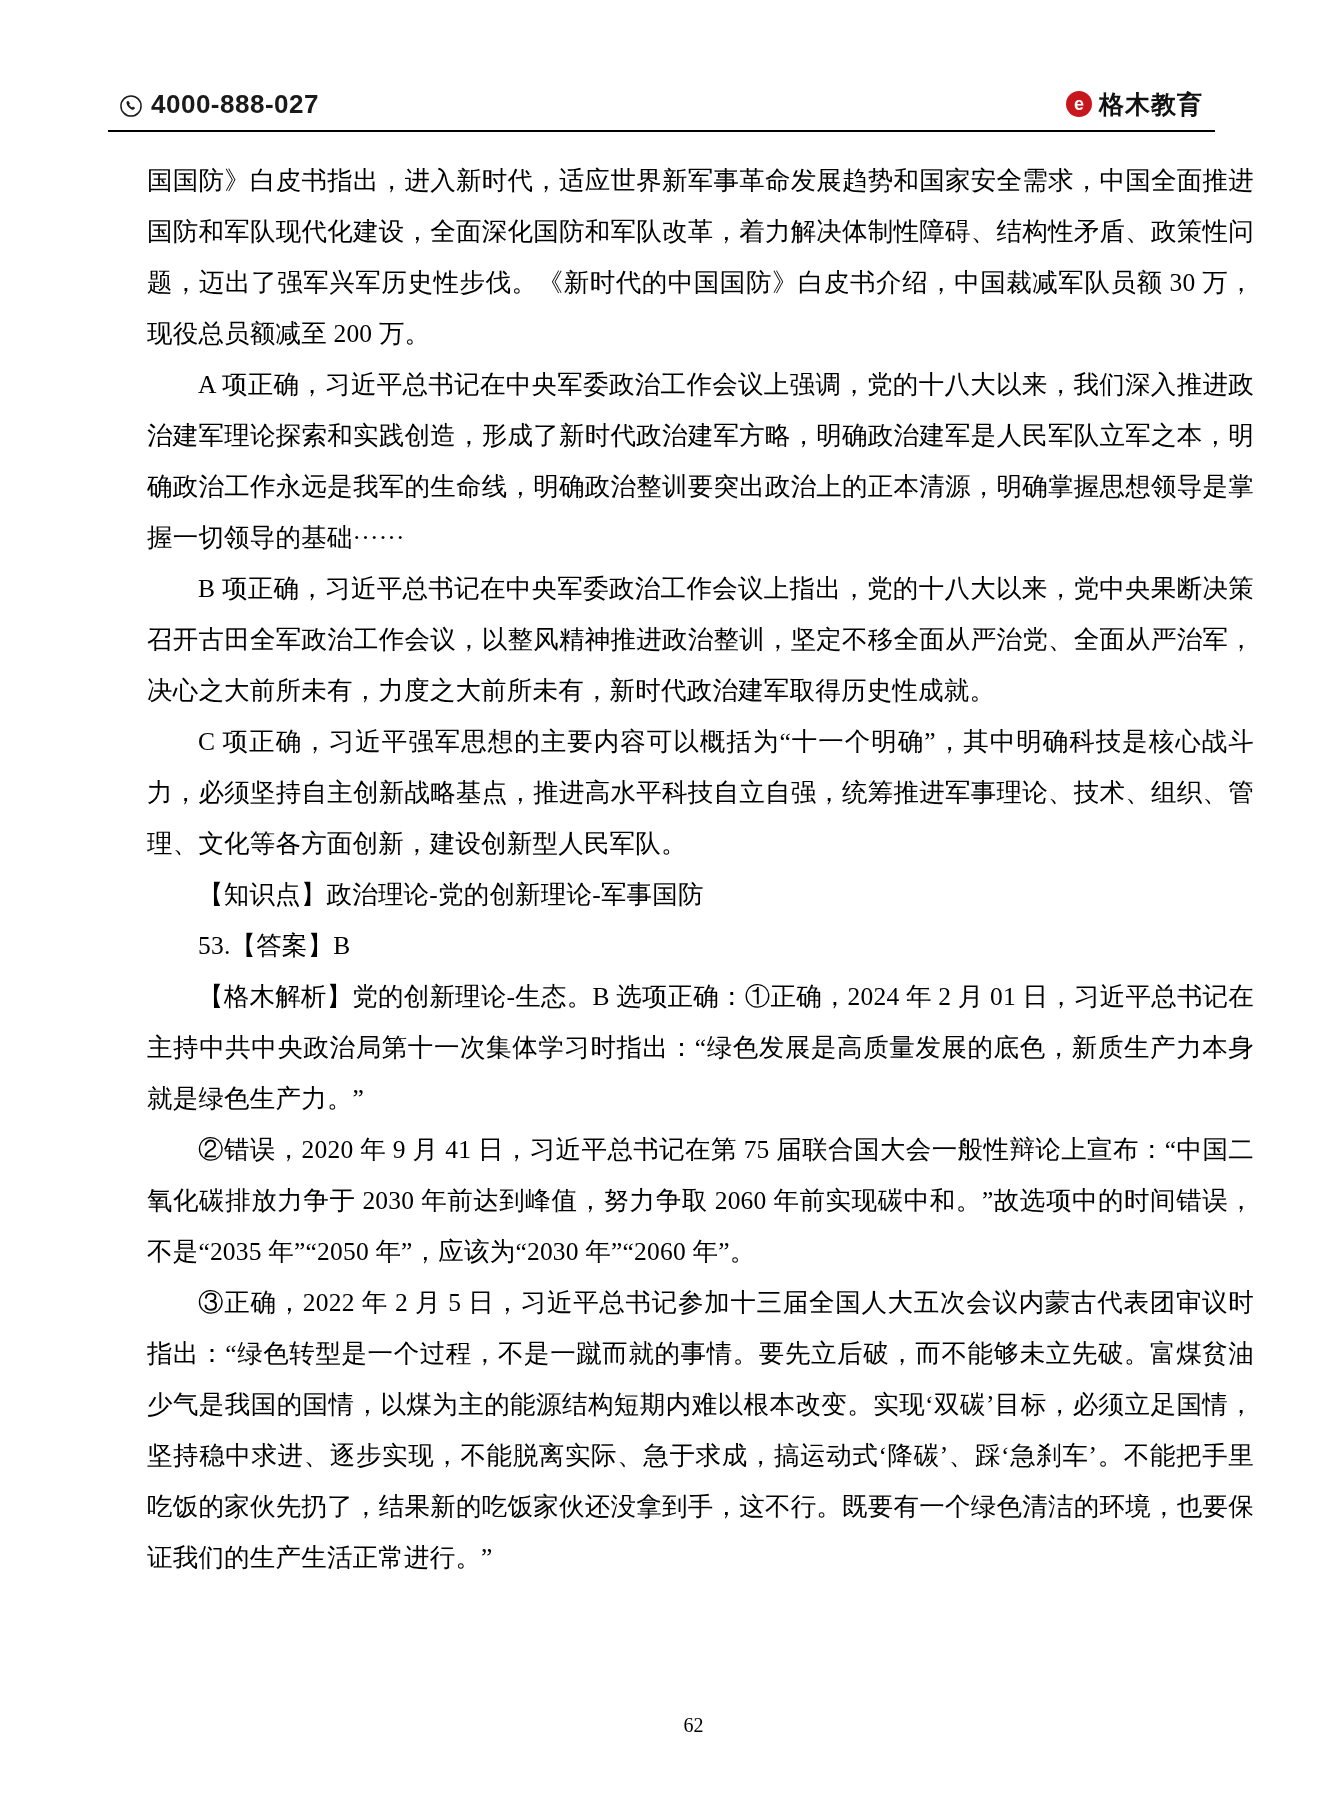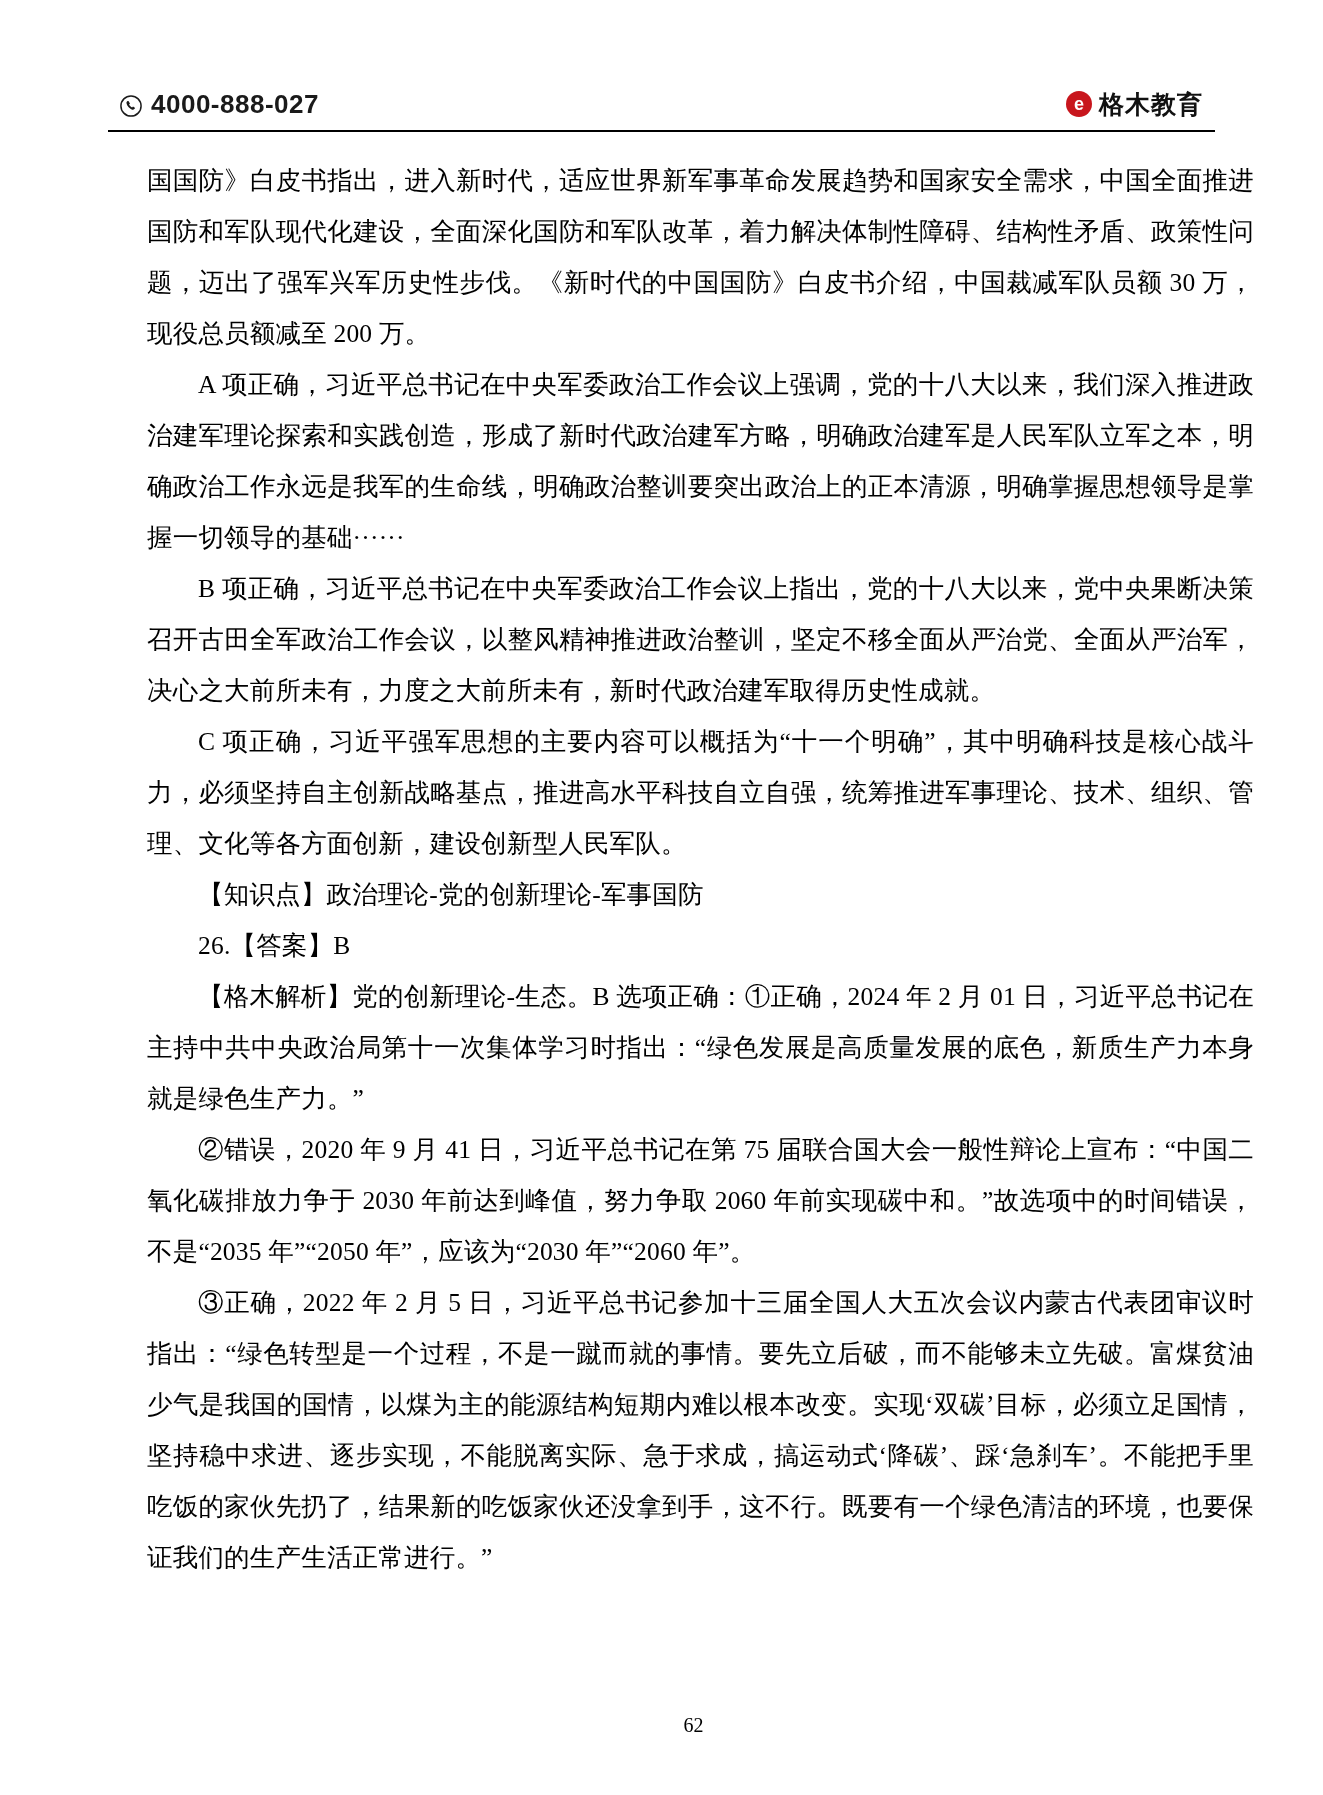--- a/index.html
+++ b/index.html
@@ -136,21 +136,21 @@
   </div>
 
   <div class="header-rule"></div>
 
   <div class="content">
     <p class="para">国国防》白皮书指出，进入新时代，适应世界新军事革命发展趋势和国家安全需求，中国全面推进国防和军队现代化建设，全面深化国防和军队改革，着力解决体制性障碍、结构性矛盾、政策性问题，迈出了强军兴军历史性步伐。《新时代的中国国防》白皮书介绍，中国裁减军队员额 30 万，现役总员额减至 200 万。</p>
     <p class="para indent">A 项正确，习近平总书记在中央军委政治工作会议上强调，党的十八大以来，我们深入推进政治建军理论探索和实践创造，形成了新时代政治建军方略，明确政治建军是人民军队立军之本，明确政治工作永远是我军的生命线，明确政治整训要突出政治上的正本清源，明确掌握思想领导是掌握一切领导的基础······</p>
     <p class="para indent">B 项正确，习近平总书记在中央军委政治工作会议上指出，党的十八大以来，党中央果断决策召开古田全军政治工作会议，以整风精神推进政治整训，坚定不移全面从严治党、全面从严治军，决心之大前所未有，力度之大前所未有，新时代政治建军取得历史性成就。</p>
     <p class="para indent">C 项正确，习近平强军思想的主要内容可以概括为“十一个明确”，其中明确科技是核心战斗力，必须坚持自主创新战略基点，推进高水平科技自立自强，统筹推进军事理论、技术、组织、管理、文化等各方面创新，建设创新型人民军队。</p>
     <p class="para indent">【知识点】政治理论-党的创新理论-军事国防</p>
-    <p class="para indent">26.【答案】B</p>
+    <p class="para indent">53.【答案】B</p>
     <p class="para indent">【格木解析】党的创新理论-生态。B 选项正确：①正确，2024 年 2 月 01 日，习近平总书记在主持中共中央政治局第十一次集体学习时指出：“绿色发展是高质量发展的底色，新质生产力本身就是绿色生产力。”</p>
     <p class="para indent">②错误，2020 年 9 月 41 日，习近平总书记在第 75 届联合国大会一般性辩论上宣布：“中国二氧化碳排放力争于 2030 年前达到峰值，努力争取 2060 年前实现碳中和。”故选项中的时间错误，不是“2035 年”“2050 年”，应该为“2030 年”“2060 年”。</p>
     <p class="para indent">③正确，2022 年 2 月 5 日，习近平总书记参加十三届全国人大五次会议内蒙古代表团审议时指出：“绿色转型是一个过程，不是一蹴而就的事情。要先立后破，而不能够未立先破。富煤贫油少气是我国的国情，以煤为主的能源结构短期内难以根本改变。实现‘双碳’目标，必须立足国情，坚持稳中求进、逐步实现，不能脱离实际、急于求成，搞运动式‘降碳’、踩‘急刹车’。不能把手里吃饭的家伙先扔了，结果新的吃饭家伙还没拿到手，这不行。既要有一个绿色清洁的环境，也要保证我们的生产生活正常进行。”</p>
   </div>
 
   <div class="page-number">62</div>
 
 </div>
 
 </body></html>

